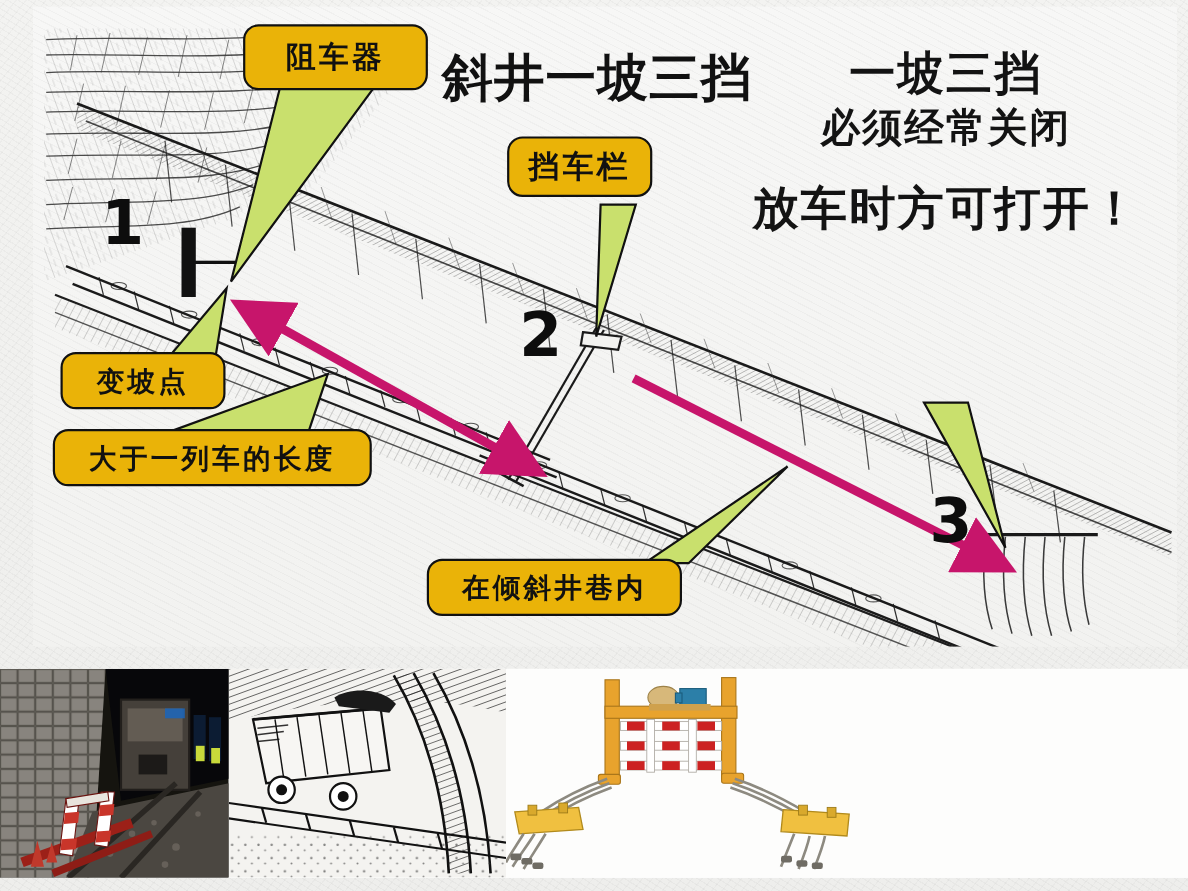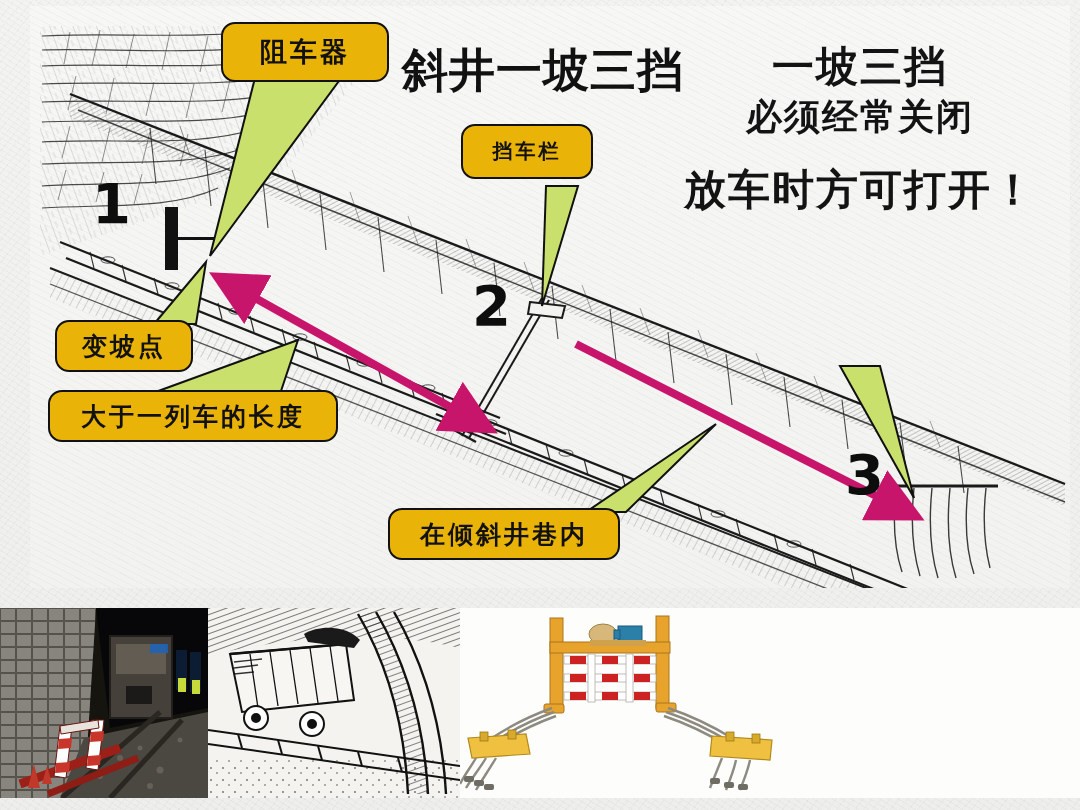--- a/index.html
+++ b/index.html
@@ -307,25 +307,25 @@
   <div class="black-marker" style="left:176px; top:237px; width:38px; height:3px;"></div>
 
   <div class="marker-number" style="left:92px; top:176px; font-size:56px;">1</div>
   <div class="marker-number" style="left:472px; top:278px; font-size:56px;">2</div>
   <div class="marker-number" style="left:845px; top:447px; font-size:56px;">3</div>
 
   <div class="callout" style="left:221px; top:22px; width:168px; height:60px; font-size:27px;">
     <span>阻车器</span>
   </div>
 
-  <div class="callout" style="left:461px; top:124px; width:132px; height:55px; font-size:20px;">
+  <div class="callout" style="left:461px; top:124px; width:132px; height:55px; font-size:28px;">
     <span>挡车栏</span>
   </div>
 
-  <div class="callout" style="left:55px; top:320px; width:138px; height:52px; font-size:25px;">
+  <div class="callout" style="left:55px; top:320px; width:150px; height:52px; font-size:25px;">
     <span>变坡点</span>
   </div>
 
   <div class="callout" style="left:48px; top:390px; width:290px; height:52px; font-size:25px;">
     <span>大于一列车的长度</span>
   </div>
 
   <div class="callout" style="left:388px; top:508px; width:232px; height:52px; font-size:25px;">
     <span>在倾斜井巷内</span>
   </div>

